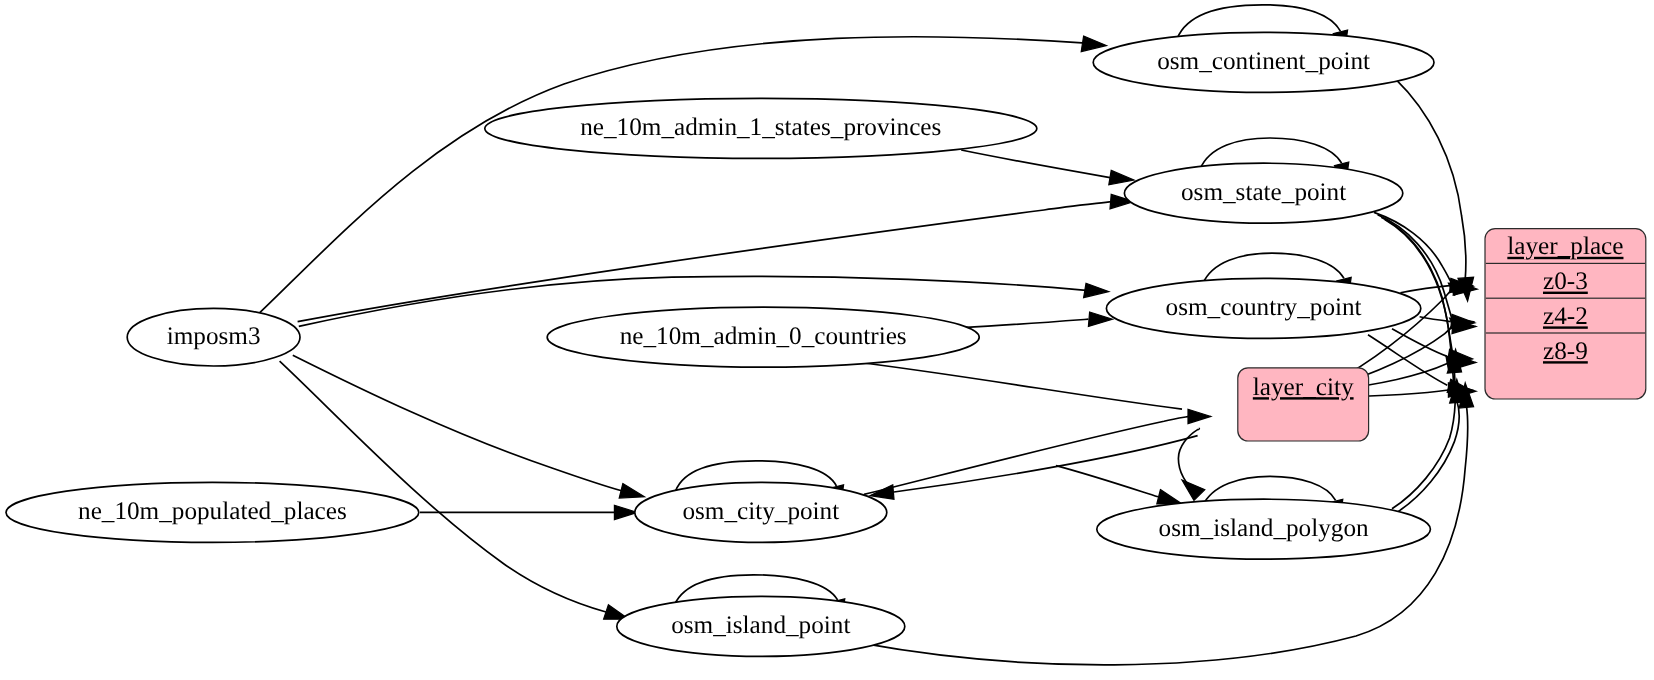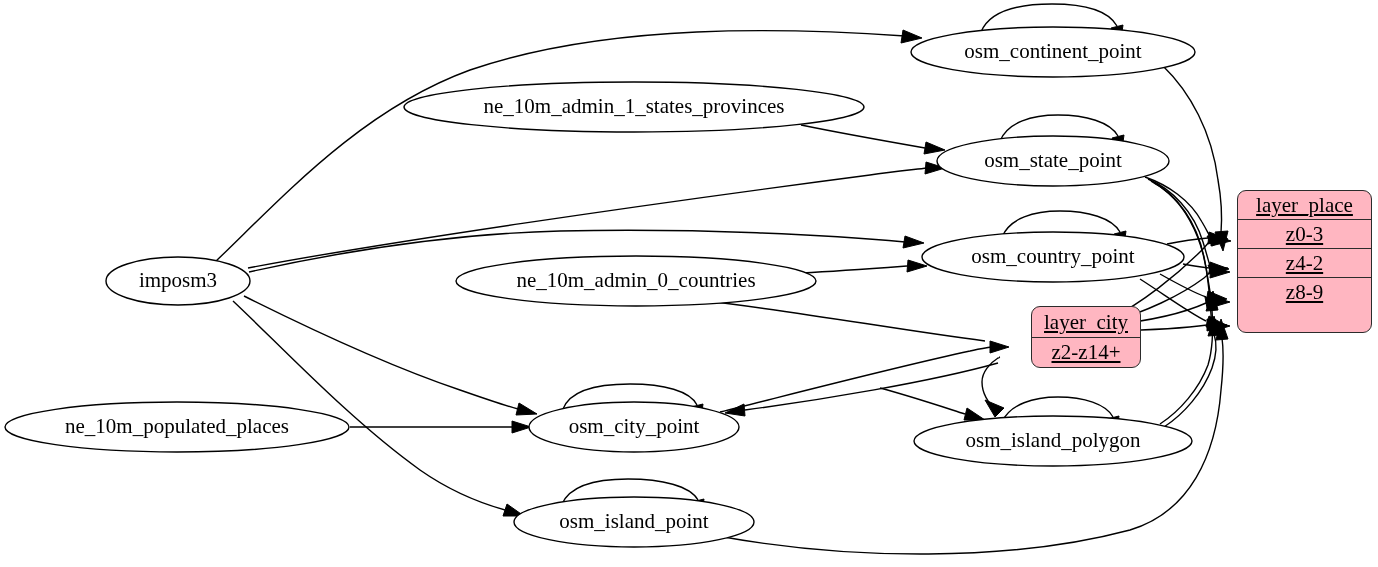--- a/index.html
+++ b/index.html
@@ -300,16 +300,15 @@
 
   <div class="record-box" id="rec-layer-place" style="left:1237px; top:190px; width:135px; height:143px;">
     <div class="record-cell" style="height:28px;">layer_place</div>
     <div class="record-cell" style="height:29px;">z0-3</div>
     <div class="record-cell" style="height:29px;">z4-2</div>
     <div class="record-cell" style="height:29px;">z8-9</div>
   </div>
 
   <div class="record-box" id="rec-layer-city" style="left:999px; top:306px; width:110px; height:62px;margin-left:32px;">
     <div class="record-cell" style="height:30px;">layer_city</div>
-    <div class="record-cell" style="height:30px;">z2-z14+</div>
   </div>
 
 </div>
 
 </body></html>

